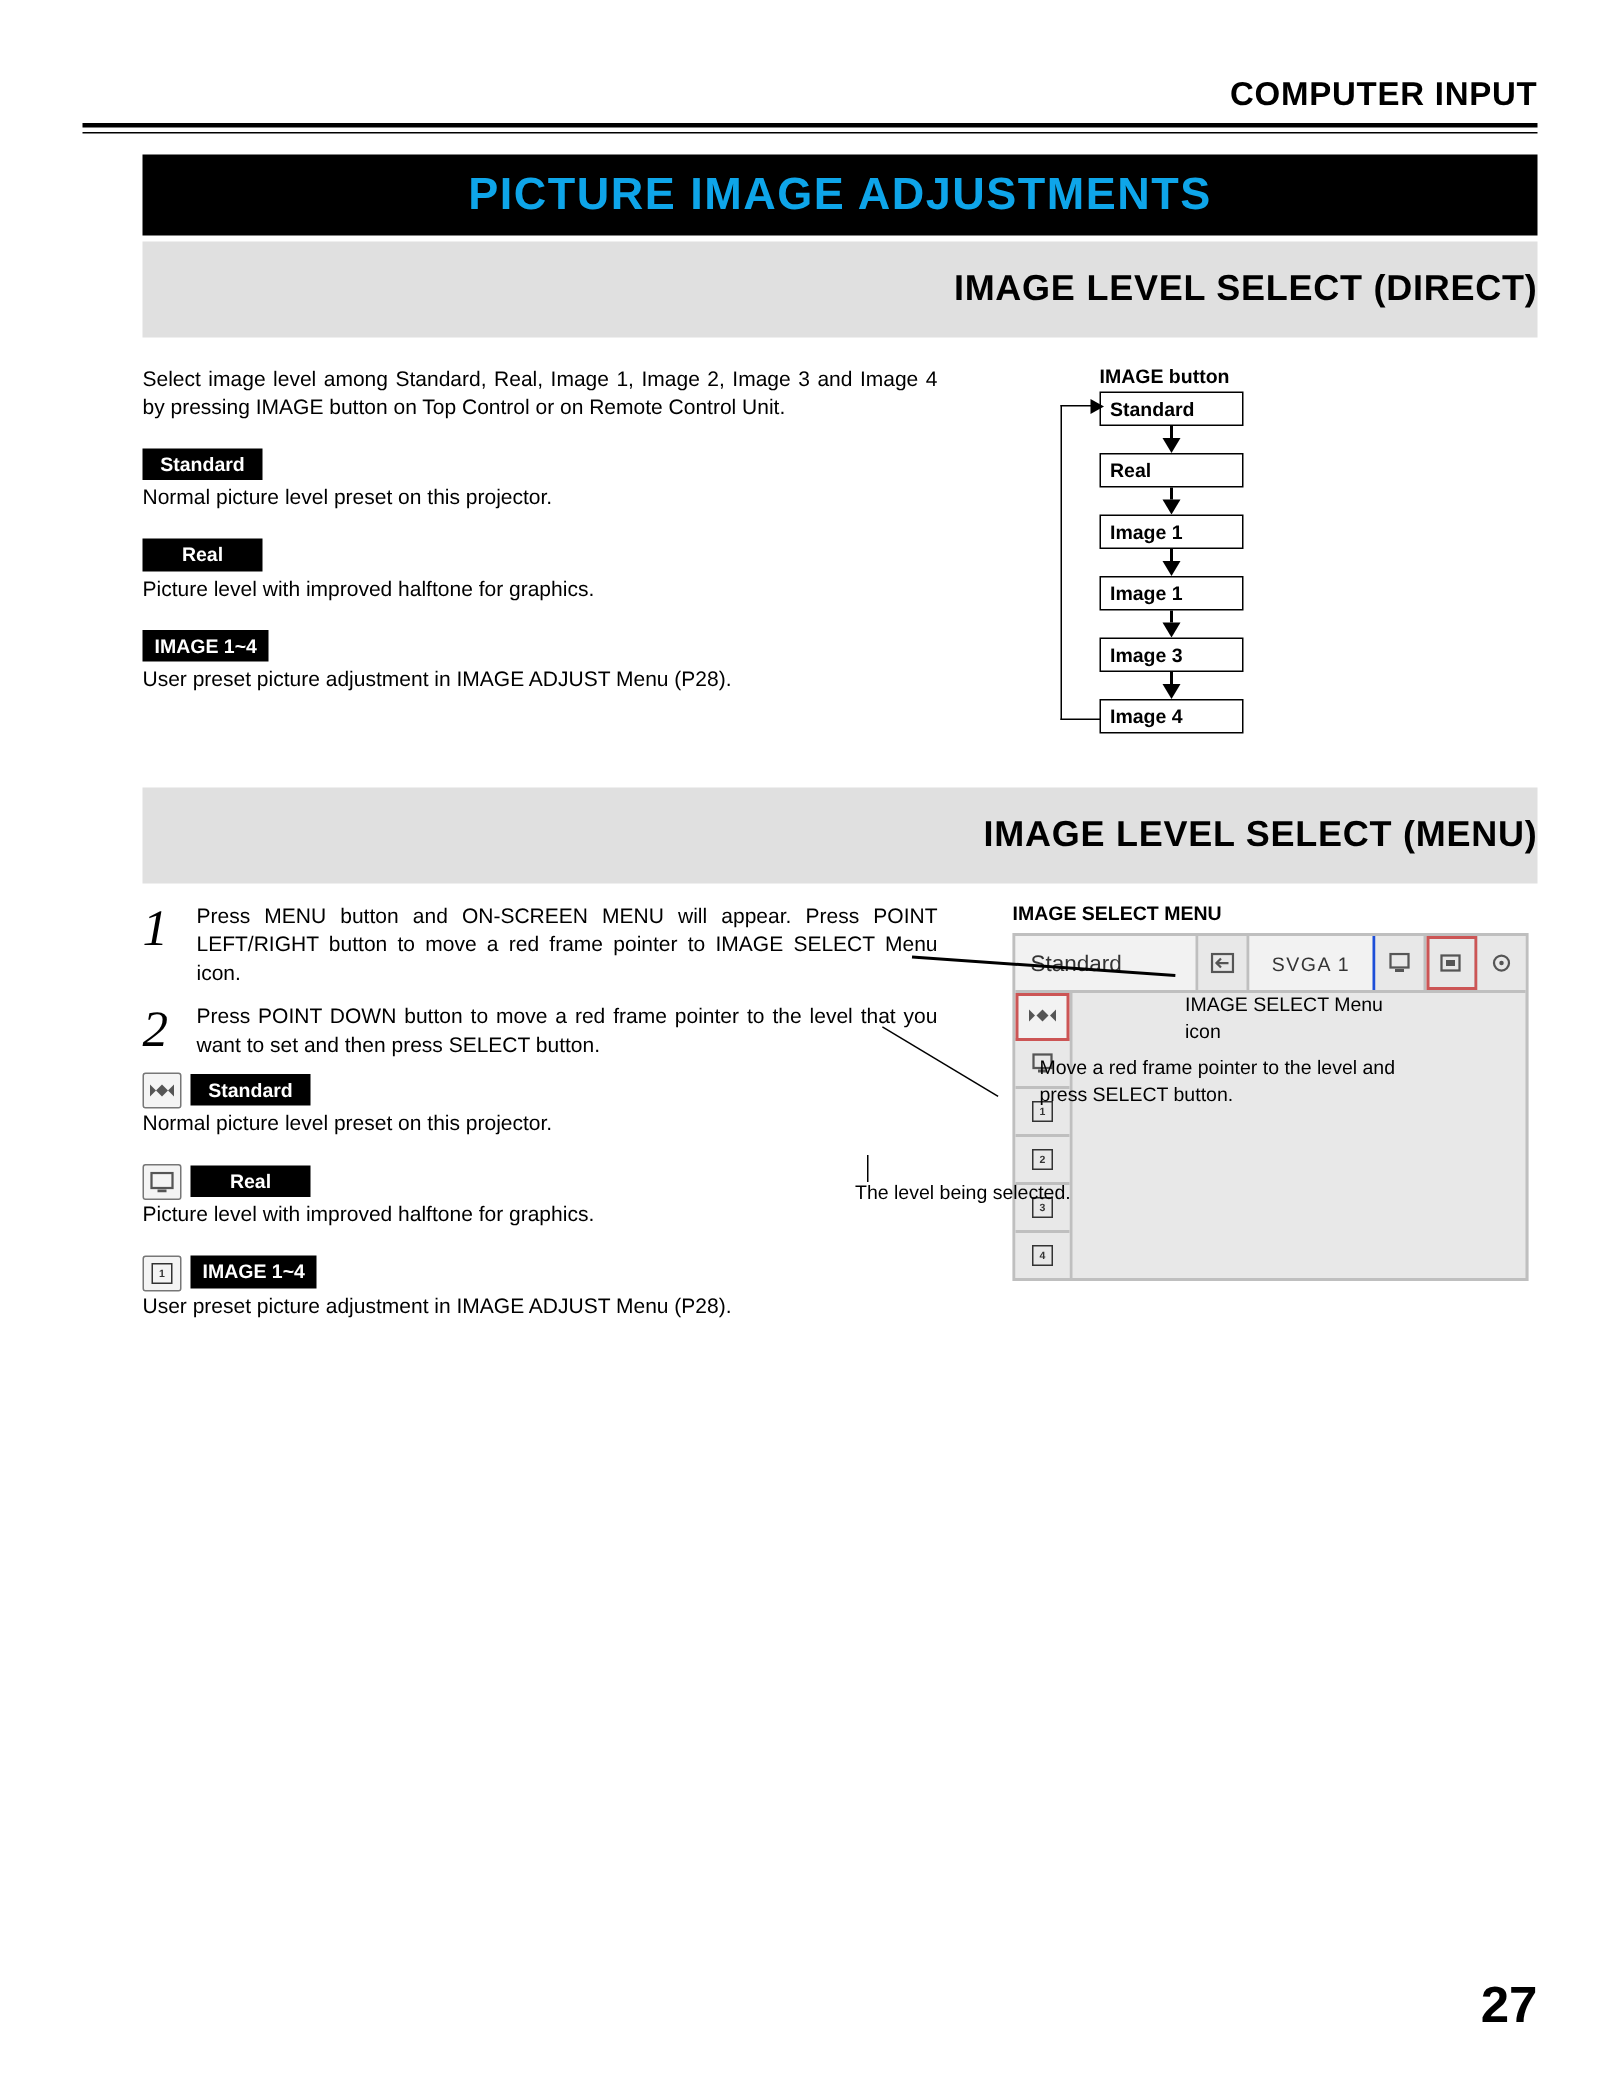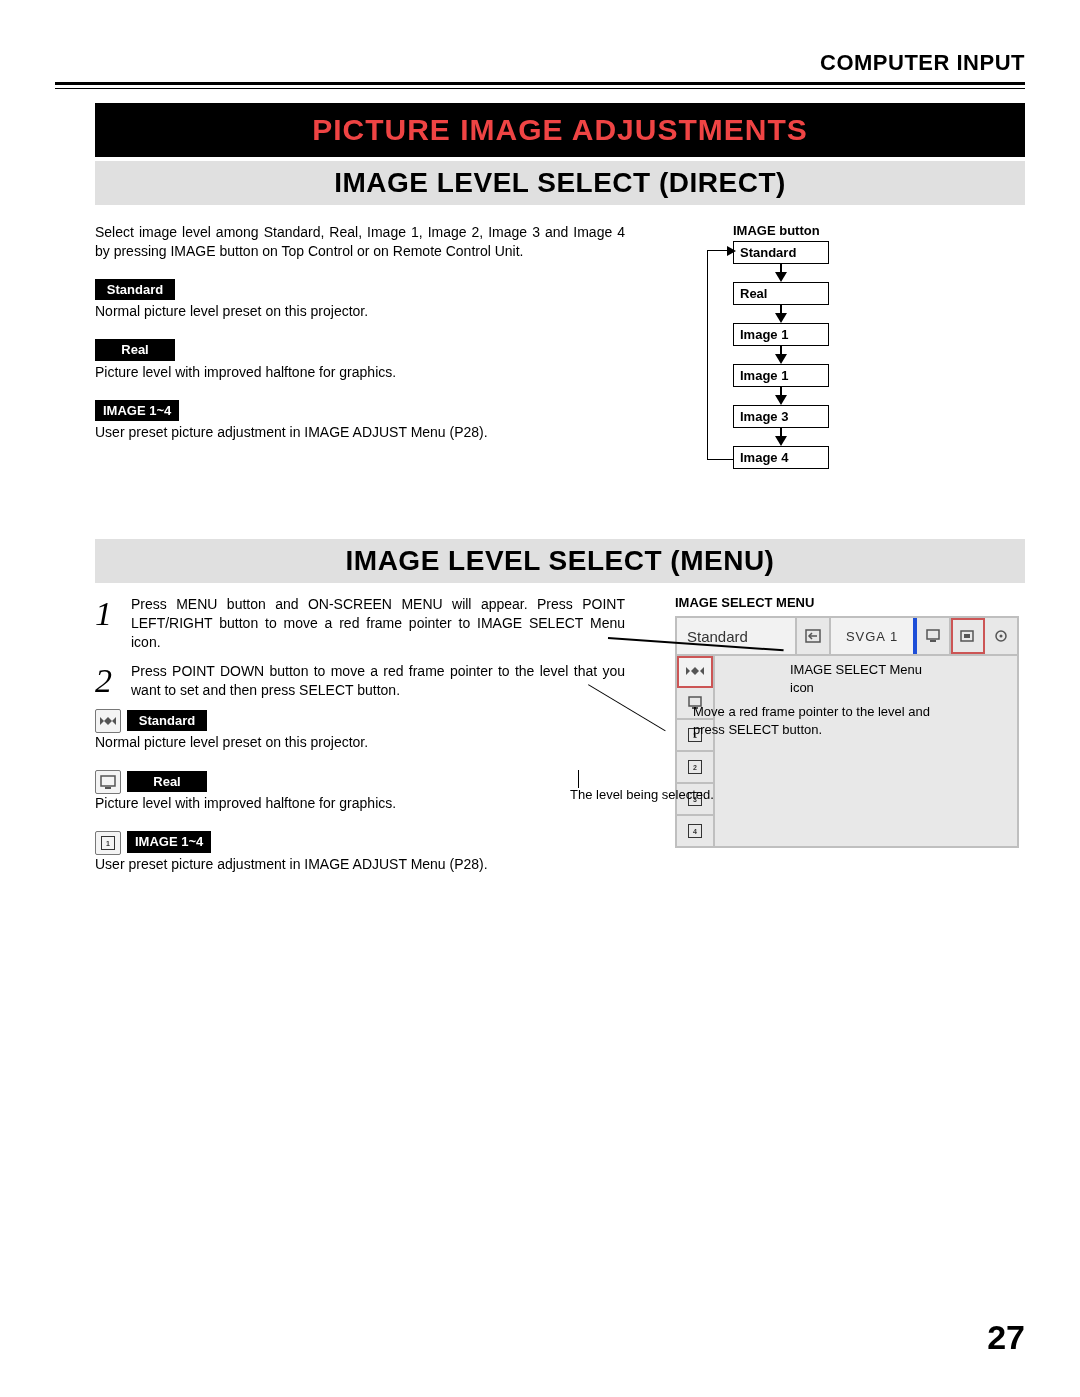--- a/index.html
+++ b/index.html
@@ -28,34 +28,34 @@
     border-top: 3px solid #000;
     margin: 0;
   }
   .thin-rule {
     border: none;
     border-top: 1px solid #000;
     margin: 3px 0 0 0;
   }
   .title-bar {
     background: #000;
-    color: #ef4444;
+    color: #0ea5e9;
     font-weight: bold;
     font-size: 30px;
     text-align: center;
     padding: 10px 0;
     margin: 14px 0 0 40px;
     letter-spacing: 1px;
   }
   .section-bar {
     background: #e0e0e0;
     font-weight: bold;
-    font-size: 28px;
-    text-align: center;
-    padding: 6px 0;
+    font-size: 24px;
+    text-align: right;
+    padding: 18px 0;
     margin: 4px 0 0 40px;
     letter-spacing: 0.5px;
   }
   .two-col {
     display: flex;
     margin-top: 18px;
     gap: 20px;
   }
   .left-col {
     width: 570px;
@@ -215,21 +215,21 @@
     height: 100%;
     border-right: 2px solid #bfbfbf;
     display: flex;
     align-items: center;
     justify-content: center;
     background: #e8e8e8;
   }
   .osd-btn:last-child { border-right: none; }
   .osd-sig {
     width: 82px;
-    border-right: 4px solid #1d4ed8;
+    border-right: 2px solid #1d4ed8;
     height: 100%;
     display: flex;
     align-items: center;
     justify-content: center;
     font-family: Verdana, sans-serif;
     font-size: 13px;
     letter-spacing: 1px;
     color: #333;
     background: #f2f2f2;
   }
@@ -342,21 +342,21 @@
             <div class="arrow-down"></div>
           <div class="flow-box">Image 3</div>
           <div class="arrow-stem"></div>
             <div class="arrow-down"></div>
           <div class="flow-box">Image 4</div>
         </div>
       </div>
     </div>
   </div>
 
-  <div class="section-bar" style="margin-top:70px;">IMAGE LEVEL SELECT (MENU)</div>
+  <div class="section-bar" style="margin-top:36px;">IMAGE LEVEL SELECT (MENU)</div>
 
   <div class="two-col" style="margin-top:12px;">
     <div class="left-col" style="padding-left:40px;">
       <div class="step-row">
         <div class="step-num">1</div>
         <div class="step-text">Press MENU button and ON-SCREEN MENU will appear.  Press POINT LEFT/RIGHT button to move a red frame pointer to IMAGE SELECT Menu icon.</div>
       </div>
       <div class="step-row">
         <div class="step-num">2</div>
         <div class="step-text">Press POINT DOWN button to move a red frame pointer to the level that you want to set and then press SELECT button.</div>

